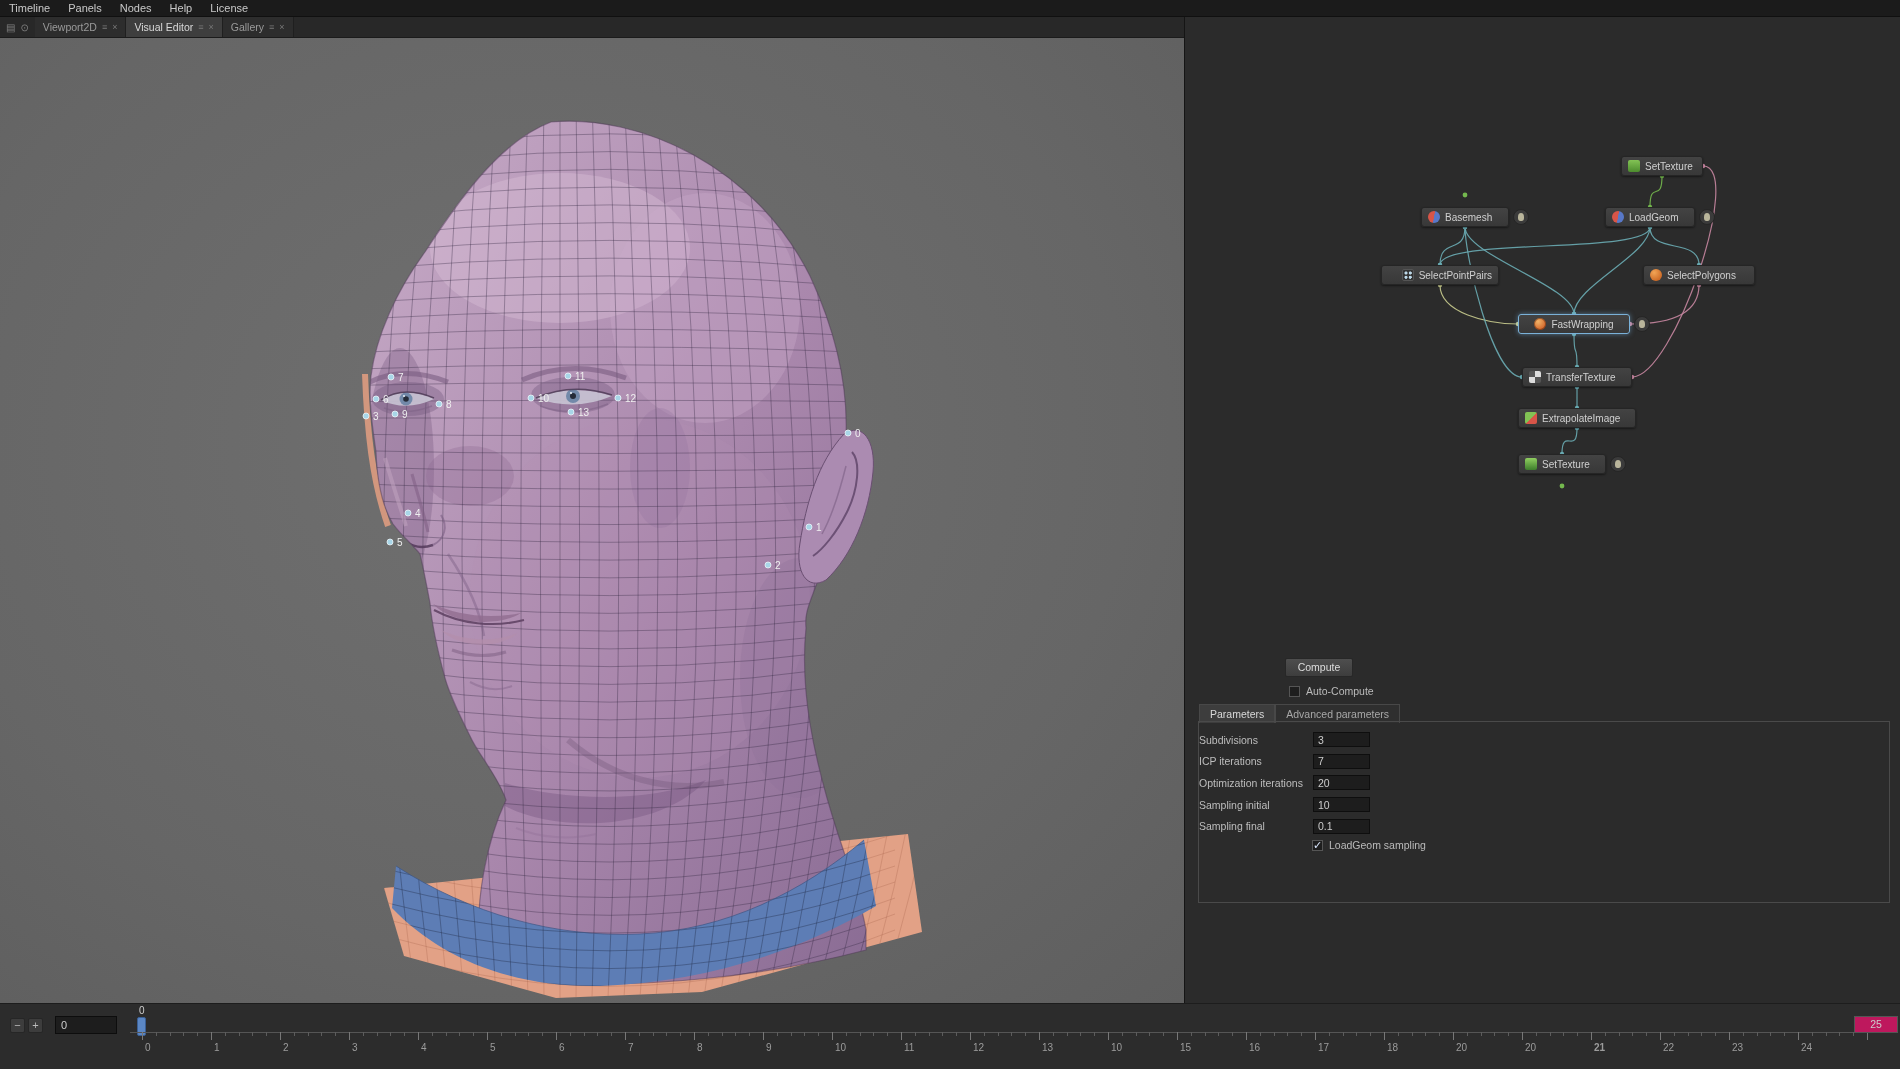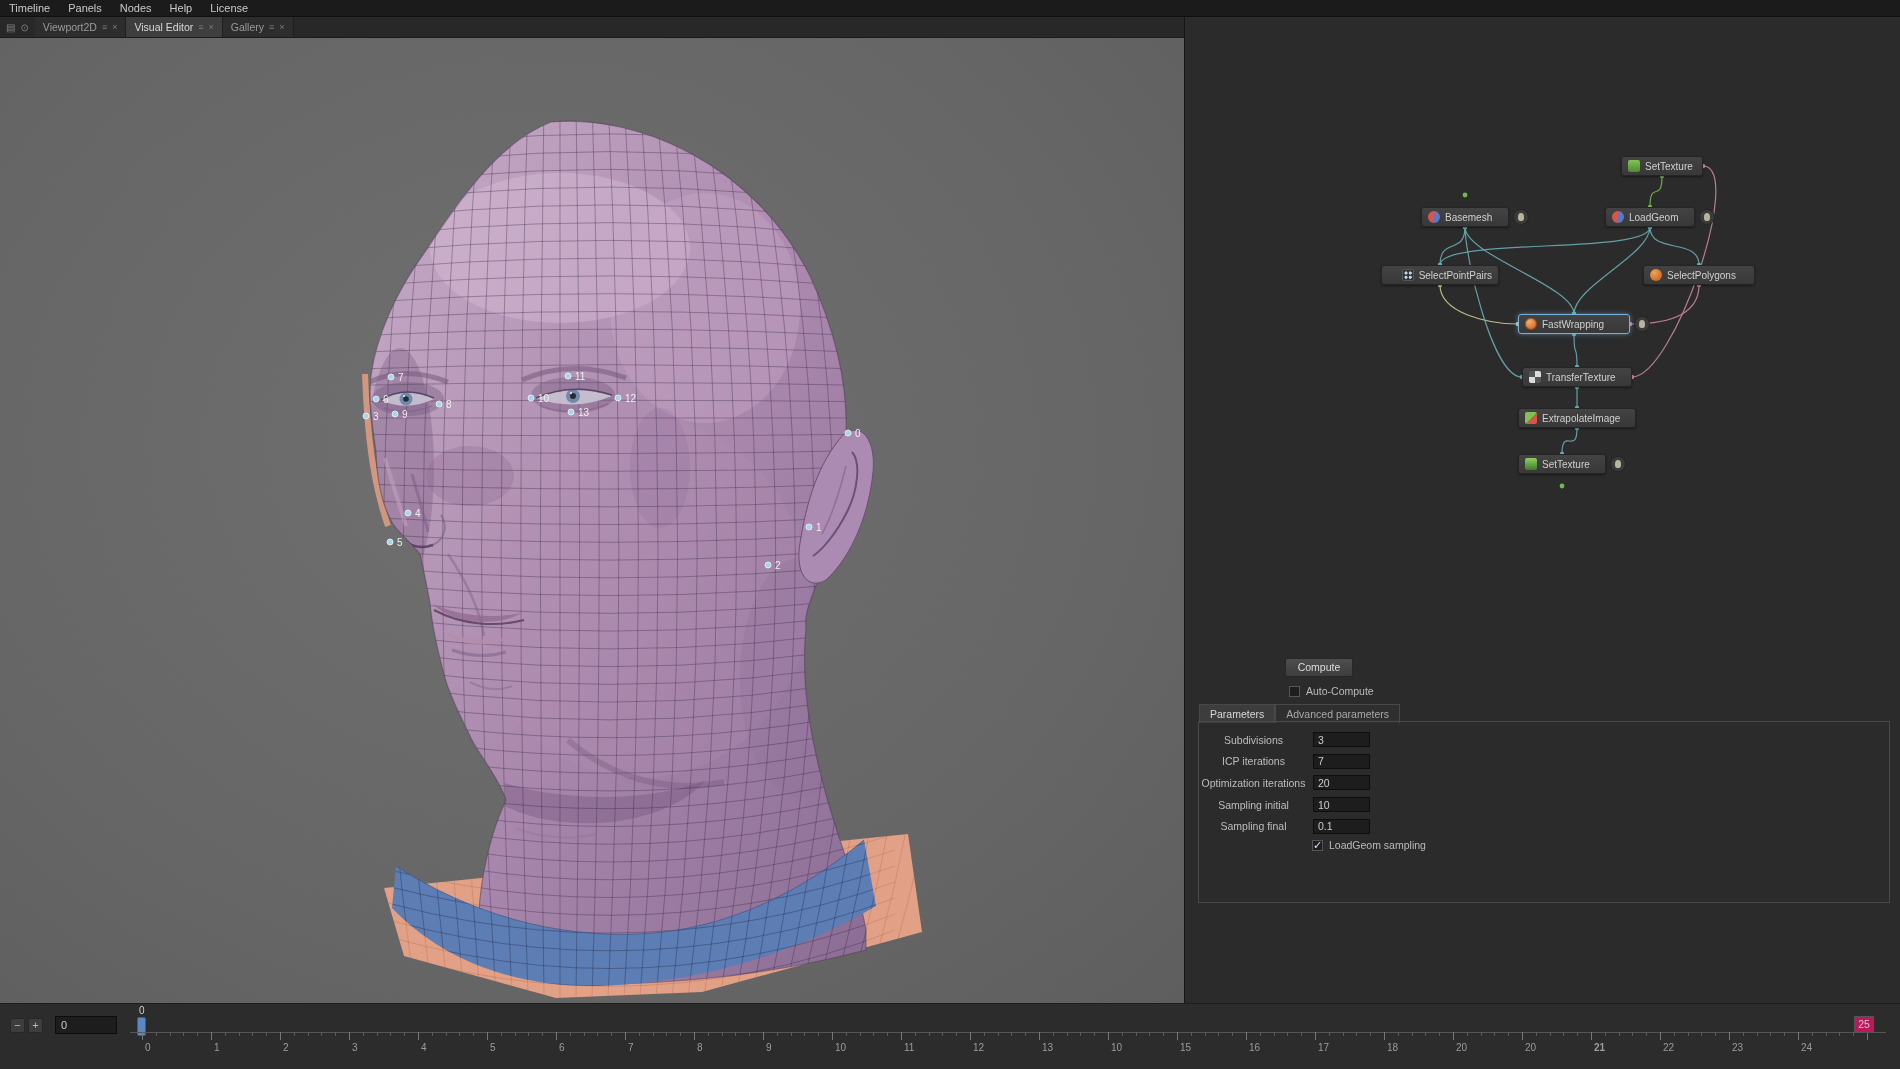--- a/index.html
+++ b/index.html
@@ -44,37 +44,37 @@
 .editor-content{position:absolute;left:0;top:634px;width:716px;height:352px;font-size:10.5px}
 .compute-btn{position:absolute;left:100px;top:7px;width:68px;height:19px;background:linear-gradient(#4e4e4e,#3d3d3d);border:1px solid #272727;border-radius:2px;color:#ddd;font-size:10.5px;text-align:center;line-height:17px;cursor:default}
 .auto-row{position:absolute;left:104px;top:34px;display:flex;align-items:center;gap:6px;color:#bbb}
 .checkbox{width:11px;height:11px;background:#1e1e1e;border:1px solid #555;position:relative;flex:none}
 .checkbox.checked::after{content:"\2713";position:absolute;left:0;top:-2px;color:#dce8ff;font-size:11px}
 .ptabs{position:absolute;left:14px;top:53px;display:flex}
 .ptab{padding:3px 10px;color:#a8a8a8;background:#2f2f2f;border:1px solid #484848;border-bottom:none;cursor:default}
 .ptab.active{background:#3d3d3d;color:#d9d9d9}
 .pbox{position:absolute;left:13px;top:70px;width:692px;height:182px;border:1px solid #4a4a4a}
 .prow{position:absolute;left:0;right:0;height:17px;display:flex;align-items:center}
-.plabel{width:109px;text-align:center;color:#bdbdbd;flex:none}
+.plabel{width:109px;text-align:left;color:#bdbdbd;flex:none}
 .pinput{width:57px;height:15px;margin-left:5px;background:#1d1d1d;border:1px solid #0e0e0e;color:#ccc;font-size:10.5px;padding:0 4px;font-family:"Liberation Sans",sans-serif}
 .norm-row{position:absolute;left:113px;top:117px;display:flex;align-items:center;gap:6px;color:#bbb}
 
 .timelinebar{position:absolute;left:0;top:1003px;width:1900px;height:66px;background:#2c2c2c;border-top:1px solid #1d1d1d}
 .tl-btn{position:absolute;width:15px;height:15px;top:14px;background:#3d3d3d;border:1px solid #262626;color:#bbb;font-size:11px;line-height:13px;text-align:center;border-radius:2px;cursor:default}
 #tl-minus{left:10px}
 #tl-plus{left:28px}
 .tl-frame{position:absolute;left:55px;top:12px;width:62px;height:18px;background:#1d1d1d;border:1px solid #0d0d0d;color:#ccc;font-size:11px;padding:0 5px;font-family:"Liberation Sans",sans-serif}
 .playhead-label{position:absolute;left:139px;top:1px;font-size:10px;color:#cfcfcf}
 .playhead{position:absolute;left:137px;top:13px;width:9px;height:19px;background:#5b87c5;border:1px solid #3a5f95;border-radius:2px}
 .ruler{position:absolute;left:0;top:0;width:1900px;height:66px}
 .ruler-line{position:absolute;left:130px;width:1756px;top:28px;height:1px;background:#555}
 .tick{position:absolute;width:1px;top:28px;height:8px;background:#777}
 .tick.minor{height:4px;background:#5c5c5c}
 .tick-label{position:absolute;top:38px;font-size:10px;color:#9c9c9c}
-.end-box{position:absolute;left:1854px;top:12px;width:20px;height:17px;background:#be185d;border:1px solid #555;color:#ccc;font-size:10.5px;text-align:center;line-height:15px}
+.end-box{position:absolute;left:1854px;top:12px;width:44px;height:17px;background:#be185d;border:1px solid #555;color:#ccc;font-size:10.5px;text-align:center;line-height:15px}
 </style>
 </head>
 <body>
 
 <div class="menubar" id="menubar">
     <div class="menu-item">Timeline</div>
     <div class="menu-item">Panels</div>
     <div class="menu-item">Nodes</div>
     <div class="menu-item">Help</div>
     <div class="menu-item">License</div>
@@ -321,21 +321,21 @@
         <span class="bulb-i"></span>
       </div>
       <div class="gnode" style="left: 196px; top: 227px; width: 118px; justify-content: flex-end;">
         <span class="nicon dots"></span>
         <span class="nlabel">SelectPointPairs</span>
       </div>
       <div class="gnode" style="left: 458px; top: 227px; width: 112px;">
         <span class="nicon sphere-orange"></span>
         <span class="nlabel">SelectPolygons</span>
       </div>
-      <div class="gnode selected" style="left: 333px; top: 276px; width: 112px;">
+      <div class="gnode selected" style="left: 333px; top: 276px; width: 112px; justify-content: center;">
         <span class="nicon wrap-orange"></span>
         <span class="nlabel">FastWrapping</span>
       </div>
       <div class="bulb" style="left: 449px; top: 278px;">
         <span class="bulb-i"></span>
       </div>
       <div class="gnode" style="left: 337px; top: 329px; width: 110px;">
         <span class="nicon checker"></span>
         <span class="nlabel">TransferTexture</span>
       </div>

